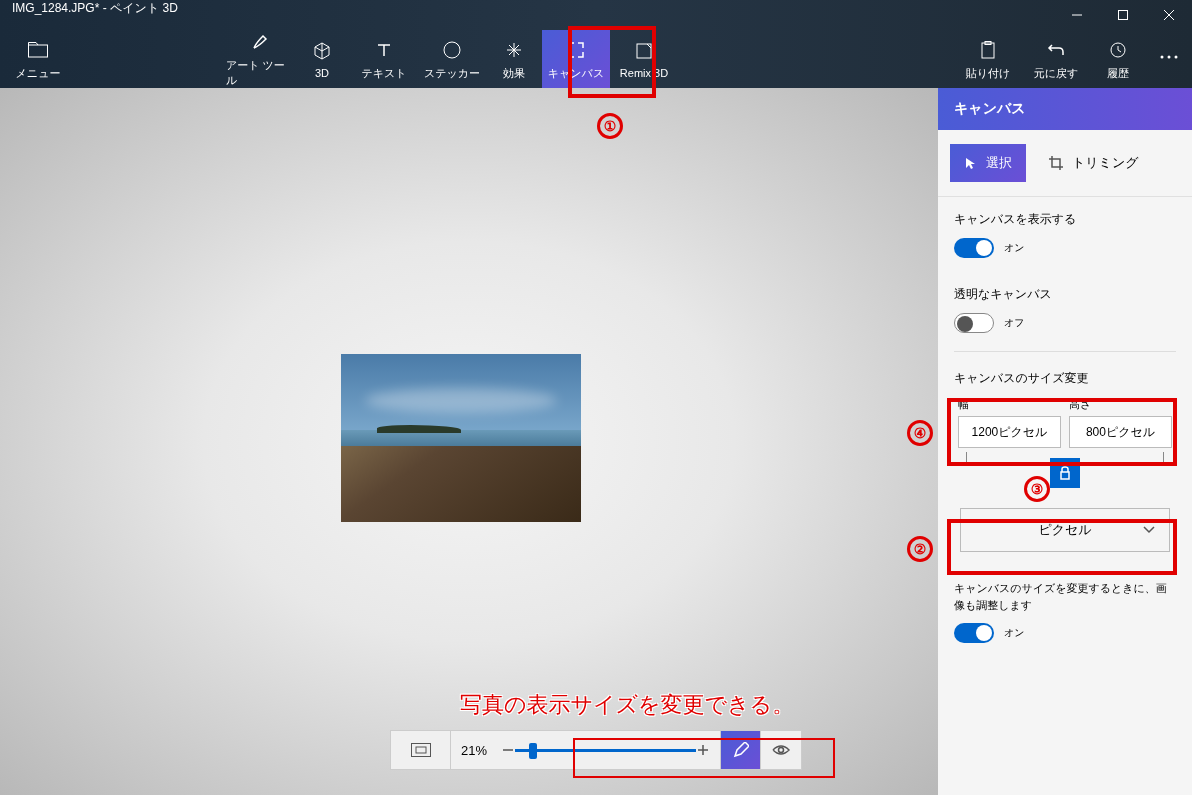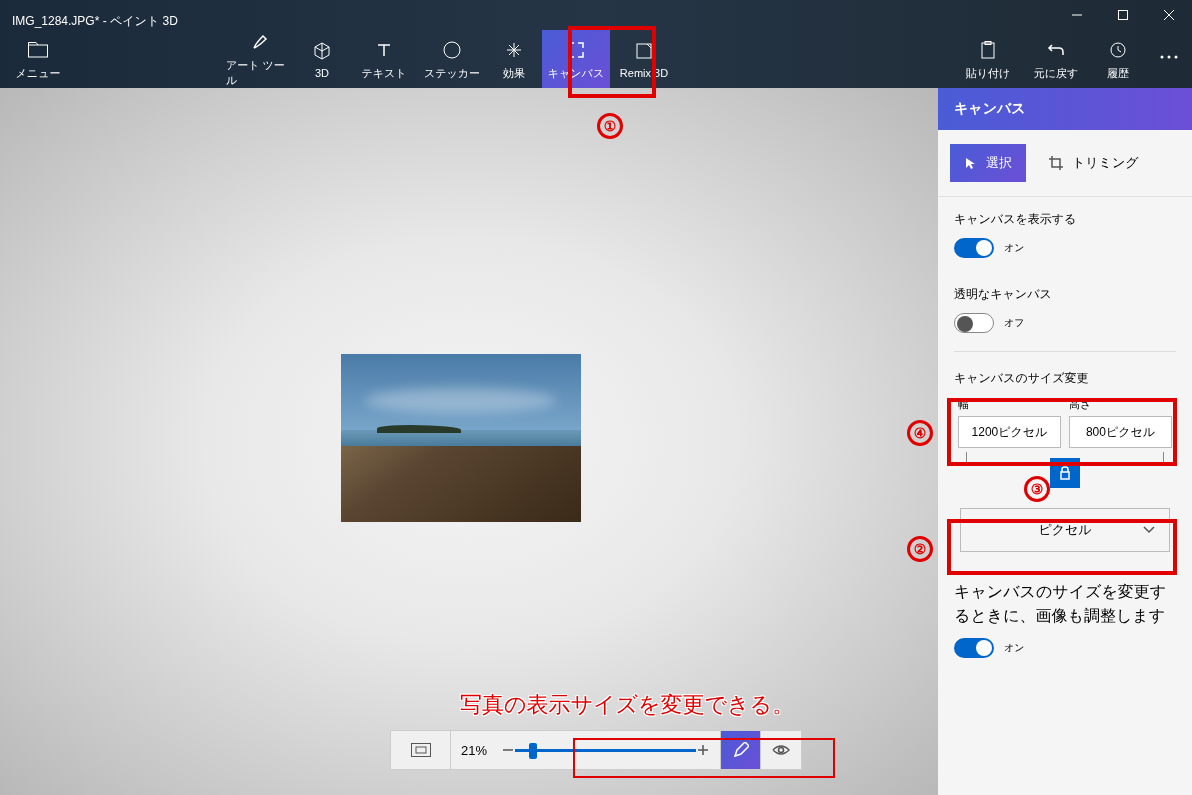--- a/index.html
+++ b/index.html
@@ -1,17 +1,17 @@
 <!DOCTYPE html>
 <html><head>
 <meta charset="utf-8">
 <style>
 *{box-sizing:border-box;margin:0;padding:0;font-family:'Yu Gothic UI','Meiryo',sans-serif}
 body{width:1192px;height:795px;background:#fff;overflow:hidden;position:relative}
-.titlebar{height:30px;background:linear-gradient(90deg,#1a2a3a 0%,#253545 50%,#1e2a35 100%);display:flex;align-items:flex-end;color:#fff;font-size:12px;padding-left:12px}
+.titlebar{height:30px;background:linear-gradient(90deg,#1a2a3a 0%,#253545 50%,#1e2a35 100%);display:flex;align-items:flex-start;color:#fff;font-size:12px;padding-left:12px}
 .titlebar-text{flex:1}
 .win-controls{display:flex;height:30px}
 .win-btn{width:46px;display:flex;align-items:center;justify-content:center;color:#fff}
 .toolbar{height:58px;background:linear-gradient(90deg,#1a2a3a 0%,#253545 50%,#1e2a35 100%);display:flex;align-items:flex-start}
 .tool{display:flex;flex-direction:column;align-items:center;justify-content:center;color:#fff;font-size:11px;width:68px;height:58px;position:relative}
 .tool.active{background:linear-gradient(135deg,#4a5cd6 0%,#6b4fd6 100%)}
 .tool-icon{height:24px;display:flex;align-items:center;justify-content:center;margin-bottom:4px}
 .spacer{flex:1}
 .hi-box{position:absolute;border:4px solid #e00000;pointer-events:none}
 .hi-circ{position:absolute;border:3px solid #e00000;border-radius:50%;width:26px;height:26px;display:flex;align-items:center;justify-content:center;color:#e00000;font-weight:bold;font-size:14px;pointer-events:none;font-family:serif}
@@ -52,21 +52,21 @@
 .lock-row{display:flex;align-items:center;justify-content:center;margin-top:8px;position:relative}
 .lock-line{position:absolute;top:50%;height:1px;background:#888;width:42px}
 .lock-line.l{left:12px;transform:translateY(-10px)}
 .lock-line.r{right:12px;transform:translateY(-10px)}
 .lock-v{position:absolute;width:1px;height:10px;background:#888;top:-4px}
 .lock-v.l{left:12px}
 .lock-v.r{right:12px}
 .lock-btn{width:30px;height:30px;background:#0066cc;color:#fff;display:flex;align-items:center;justify-content:center}
 .unit-dd{margin:0 6px;border:1px solid #bbb;padding:12px;font-size:13px;display:flex;align-items:center;justify-content:center;background:#f5f5f5;position:relative}
 .dd-chev{position:absolute;right:14px}
-.note-txt{font-size:16px;line-height:1.5;margin-bottom:10px}
+.note-txt{font-size:11px;line-height:1.5;margin-bottom:10px}
 .anno-text{position:absolute;font-size:22px;color:#e00000;font-family:serif;text-shadow:1px 1px 0 #fff,-1px -1px 0 #fff,1px -1px 0 #fff,-1px 1px 0 #fff}
 svg{display:block}
 </style>
 </head>
 <body>
 
 <div class="titlebar">
   <span class="titlebar-text">IMG_1284.JPG* - ペイント 3D</span>
   <div class="win-controls">
     <div class="win-btn">

